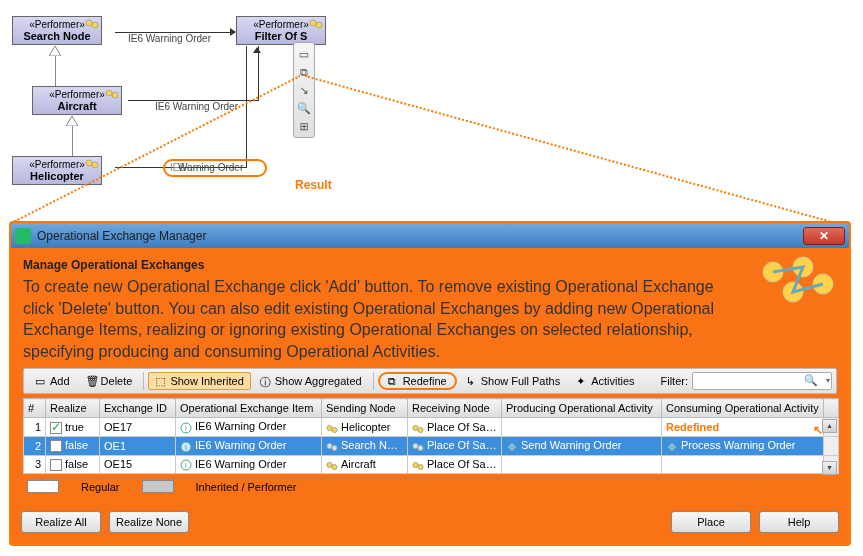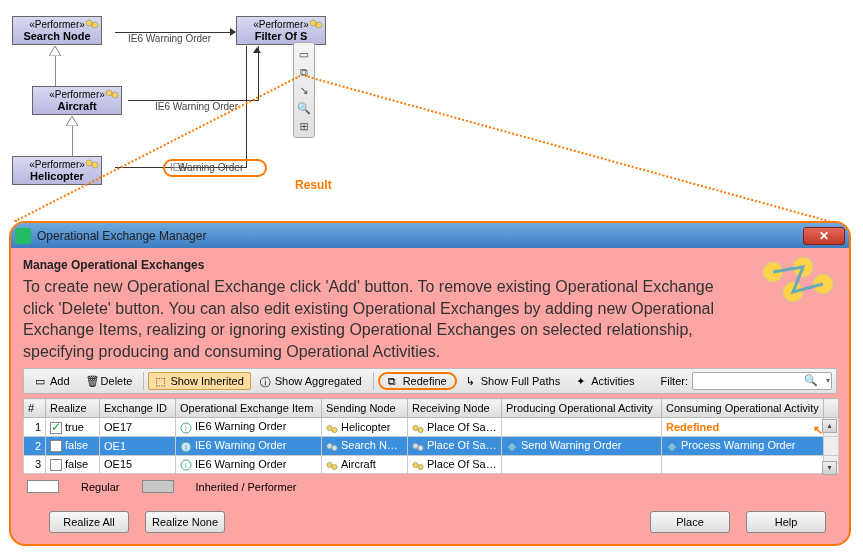--- a/index.html
+++ b/index.html
@@ -25,21 +25,21 @@
   .toolbar-float { position: absolute; background: linear-gradient(to bottom,#f5f5f5,#e0e0e0); border: 1px solid #aaa; border-radius: 3px; width: 22px; padding: 2px 0; }
   .toolbar-float div { height: 18px; text-align: center; line-height: 18px; font-size: 11px; color: #555; cursor: pointer; }
 
   .result-highlight { position: absolute; border: 2px solid #ff7800; border-radius: 11px; }
   .result-label { position: absolute; color: #ff7800; font-weight: bold; font-size: 12px; }
 
   
   .dotted { position: absolute; border-top: 2px dotted #ff7800; transform-origin: left center; }
 
   
-  .dialog { position: absolute; left: 9px; top: 221px; width: 842px; height: 325px; border: 2px solid #ff7800; border-radius: 16px; overflow: hidden; background: #fca5a5; }
+  .dialog { position: absolute; left: 9px; top: 221px; width: 842px; height: 325px; border: 2px solid #ff7800; border-radius: 4px; overflow: hidden; background: #f97316; }
   .titlebar { height: 25px; background: linear-gradient(to bottom, #6fa9e0, #3d7cc0); display: flex; align-items: center; padding: 0 4px; color: #222; }
   .titlebar .ticon { width: 16px; height: 16px; background: #2b6; border-radius: 2px; margin-right: 6px; }
   .titlebar .title { flex: 1; font-size: 12px; }
   .titlebar .close-btn { width: 42px; height: 18px; background: linear-gradient(to bottom,#e06a5a,#c43828); border: 1px solid #7a2218; border-radius: 3px; display:flex; align-items:center; justify-content:center; color:#fff; font-weight:bold; font-size:12px; cursor:pointer; }
 
   .dlg-body { padding: 10px 12px 8px 12px; position: relative; }
   .dlg-h1 { font-weight: bold; font-size: 12px; margin-bottom: 4px; color: #222; }
   .dlg-desc { font-size: 16px; color: #333; max-width: 700px; line-height: 1.35; }
   .deco { position: absolute; right: 6px; top: 4px; width: 90px; height: 60px; }
 
@@ -68,21 +68,21 @@
   .chk.checked::after { content:"\2713"; position:absolute; top:-3px; left:0; font-size:12px; color:#1a5; }
 
   .redefined-arrow { position:absolute; color:#ff7800; font-weight:bold; font-size:12px; top: 423px; right: 40px; }
   .redefined-lbl { color:#ff7800; font-weight:bold; }
 
   .legend { margin-top: 2px; display:flex; align-items:center; gap:22px; font-size:11px; padding: 4px; }
   .swatch { display:inline-block; width:32px; height:13px; border:1px solid #888; }
   .swatch.reg { background:#fff; }
   .swatch.inh { background:#c8c8c8; }
 
-  .dlg-buttons { display:flex; gap:16px; padding: 6px 23px 10px 10px; margin-left: 28px; }
+  .dlg-buttons { display:flex; gap:8px; padding: 6px 10px 10px 10px; }
   .dlg-buttons .spacer { flex:1; }
   .btn { min-width: 80px; height: 22px; background: linear-gradient(to bottom,#f8f8f8,#dedede); border:1px solid #888; border-radius:3px; font-size:11px; cursor:pointer; }
 
   .scroll-up, .scroll-down { position:absolute; right:0; width:15px; height:14px; background:linear-gradient(to bottom,#f0f0f0,#d0d0d0); border:1px solid #aaa; font-size:8px; text-align:center; line-height:12px; color:#444; cursor:pointer; }
 </style>
 </head>
 <body>
 
 <div class="diagram">
   <div class="node" style="left:12px; top:16px;">

